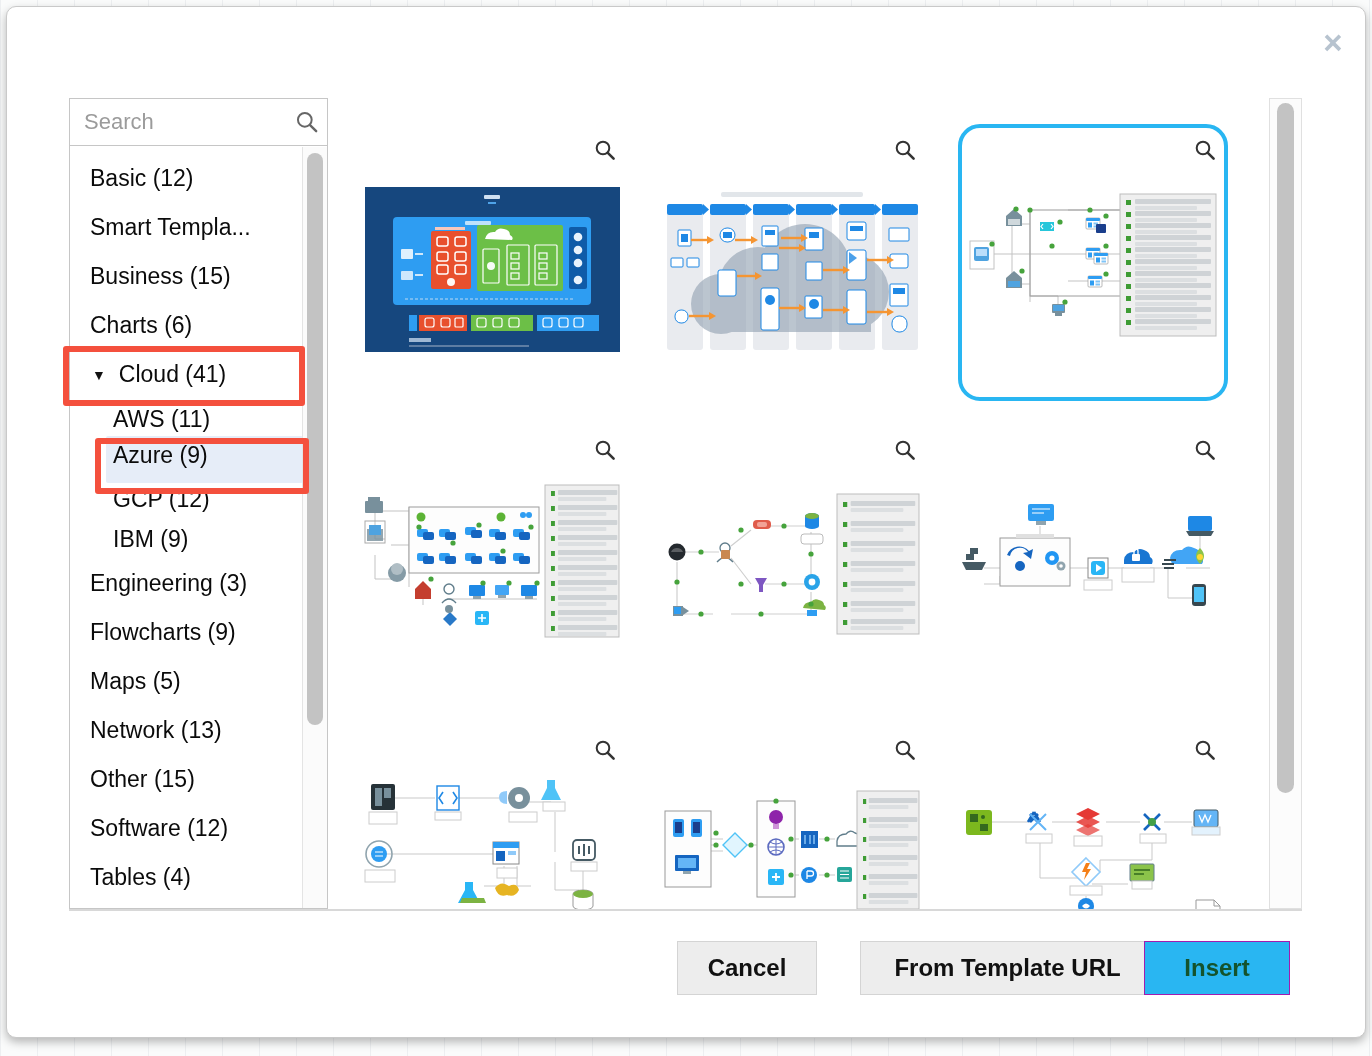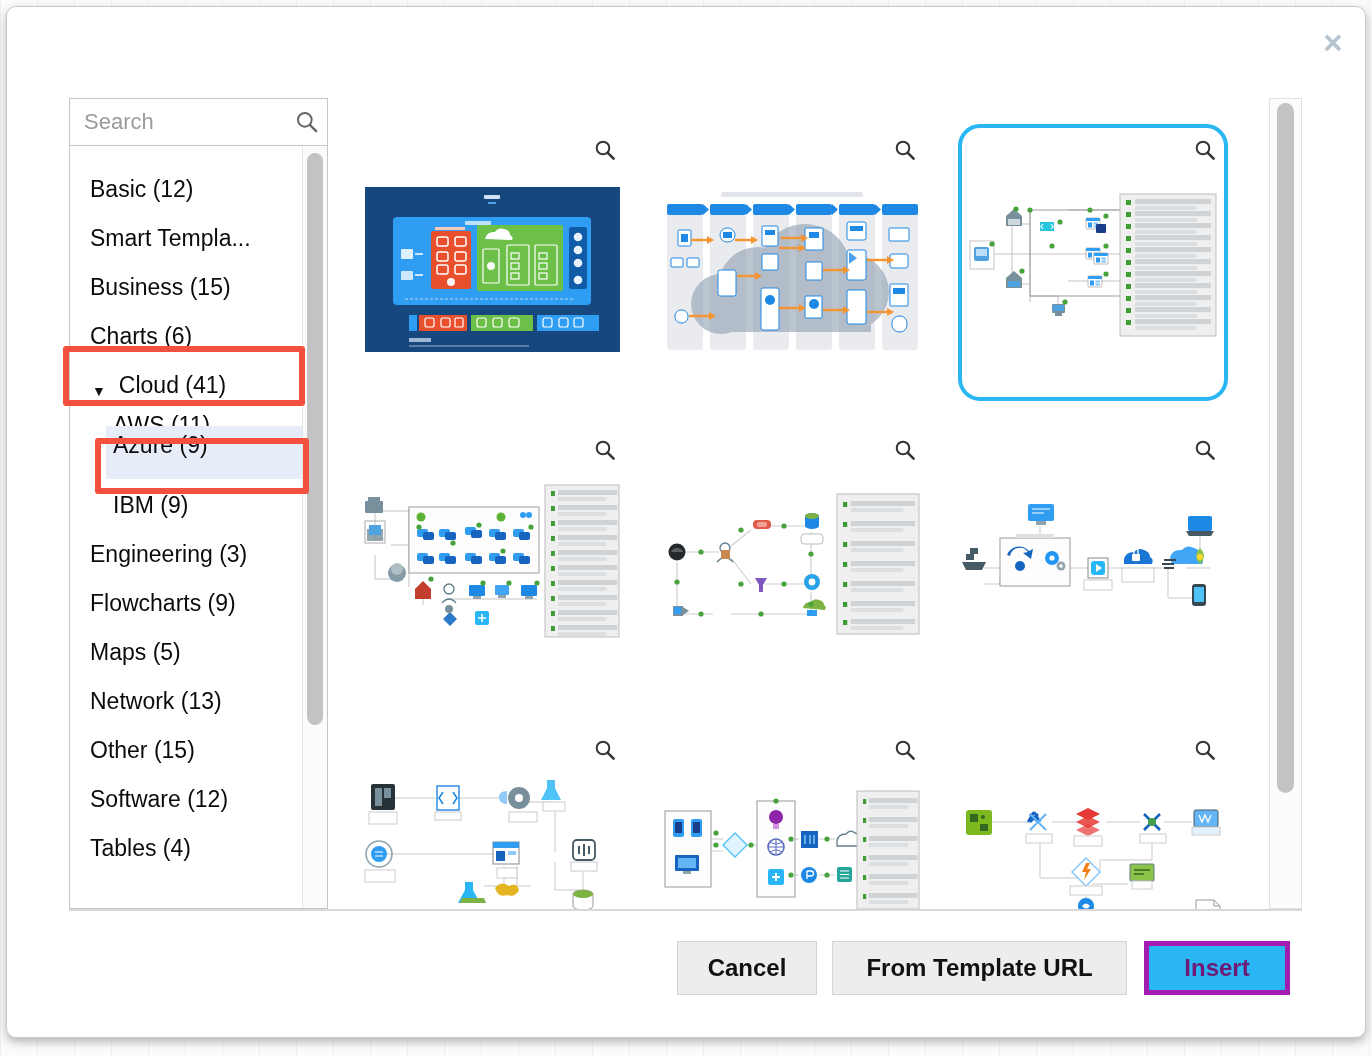--- a/index.html
+++ b/index.html
@@ -12,27 +12,27 @@
   .close{position:absolute;top:16px;left:1306px;width:40px;height:40px;color:#b7c3cf;
     font-size:33px;font-weight:bold;line-height:40px;text-align:center;cursor:pointer}
   
   .search-box{position:absolute;left:62px;top:91px;width:259px;height:48px;
     border:1px solid #c6c6c6;display:flex;align-items:center;padding:0 8px 0 12px;background:#fff}
   .search-box input{flex:1;min-width:0;border:none;outline:none;font-size:22px;color:#3b82f6;
     background:transparent;font-family:inherit}
   .search-box input::placeholder{color:#9b9b9b}
   .cat-list{position:absolute;left:62px;top:139px;width:259px;height:763px;
     border:1px solid #c6c6c6;border-top:none;padding-top:8px;overflow:hidden;background:#fff}
-  .cat-item{height:49px;display:flex;align-items:flex-end;padding-left:20px;font-size:23px;
+  .cat-item{height:49px;display:flex;align-items:center;padding-left:20px;font-size:23px;
     color:#0b0b0b;cursor:pointer;white-space:nowrap}
   .cat-item.sub{height:40px;padding-left:43px}
   .cat-item.expanded{padding-left:22px}
   .cat-item.active{padding-left:36px}
   .cat-item .tri{font-size:14px;margin-right:13px;color:#111}
-  .cat-item.active .lbl{flex:1;margin-right:24px;background:#e6edf8;padding:6px 0 20px 7px;border-radius:2px}
+  .cat-item.active .lbl{flex:1;margin-right:24px;background:#e6edf8;padding:6px 0 14px 7px;border-radius:2px}
   .red-box{position:absolute;border:6px solid #f4503d;border-radius:3px;pointer-events:none;z-index:6}
   .red-box.cloud{left:56px;top:339px;width:242px;height:60px}
   .red-box.azure{left:88px;top:431px;width:214px;height:56px}
   .side-sb-track{position:absolute;left:295px;top:140px;width:25px;height:761px;
     background:#fbfbfb;border-left:1px solid #e4e4e4;z-index:4}
   .side-sb-thumb{position:absolute;left:4px;top:6px;width:16px;height:572px;background:#c3c3c3;border-radius:8px}
   
   .grid{position:absolute;left:322px;top:91px;width:940px;height:811px;overflow:hidden}
   .divider{position:absolute;left:62px;top:902px;width:1233px;height:2px;background:#d8d8d8}
   .tcell{position:absolute;width:300px;height:300px;cursor:pointer}
@@ -41,23 +41,23 @@
   .sel-frame{position:absolute;left:27px;top:26px;width:270px;height:277px;
     border:4px solid #29b6f2;border-radius:22px;display:none}
   .tcell.selected .sel-frame{display:block}
   .main-sb-track{position:absolute;left:1262px;top:91px;width:33px;height:811px;
     background:#fcfcfc;border:1px solid #e0e0e0}
   .main-sb-thumb{position:absolute;left:7px;top:4px;width:17px;height:690px;background:#c3c3c3;border-radius:9px}
   
   .btn{position:absolute;top:934px;height:54px;border-radius:0;font-size:24px;font-weight:bold;
     display:flex;align-items:center;justify-content:center;cursor:pointer;font-family:inherit}
   .btn.gray{background:#ededed;border:1px solid #d4d4d4;color:#111}
-  .btn.blue{background:#29b6f2;border:5px solid #a21caf;color:#701a75}
+  .btn.blue{background:#29b6f2;border:1px solid #a21caf;color:#14532d}
   #btn-cancel{left:670px;width:140px}
-  #btn-url{left:825px;width:295px}
+  #btn-url{left:853px;width:295px}
   #btn-insert{left:1137px;width:146px}
 </style>
 </head>
 <body>
 
 <svg width="0" height="0" style="position:absolute" aria-hidden="true">
   <defs>
     <g id="mag">
         <circle cx="9" cy="9" r="6.3" fill="none" stroke="#333" stroke-width="2"></circle>
         <line x1="13.8" y1="13.8" x2="19.6" y2="19.6" stroke="#333" stroke-width="2.6" stroke-linecap="round"></line>
@@ -118,20 +118,23 @@
         <span class="tri">▼</span>
         <span class="lbl">Cloud (41)</span>
       </div>
       <div class="cat-item sub">
         <span class="lbl">AWS (11)</span>
       </div>
       <div class="cat-item sub active">
         <span class="lbl">Azure (9)</span>
       </div>
       <div class="cat-item sub">
+        <span class="lbl">GCP (12)</span>
+      </div>
+      <div class="cat-item sub">
         <span class="lbl">IBM (9)</span>
       </div>
       <div class="cat-item">
         <span class="lbl">Engineering (3)</span>
       </div>
       <div class="cat-item">
         <span class="lbl">Flowcharts (9)</span>
       </div>
       <div class="cat-item">
         <span class="lbl">Maps (5)</span>

